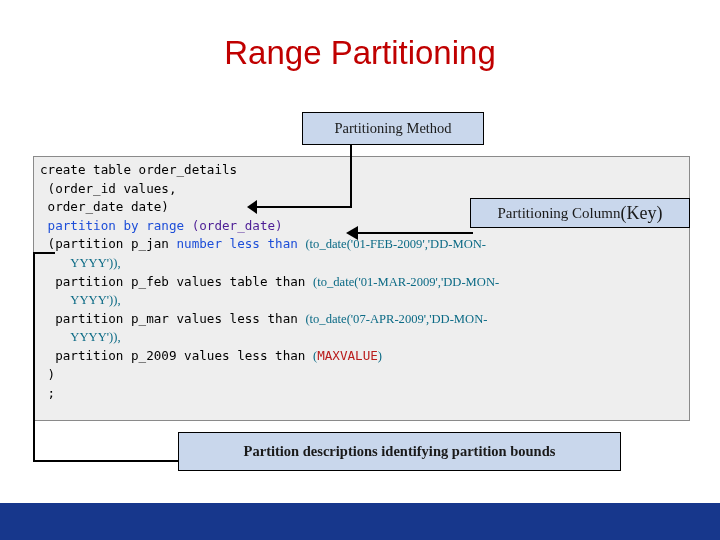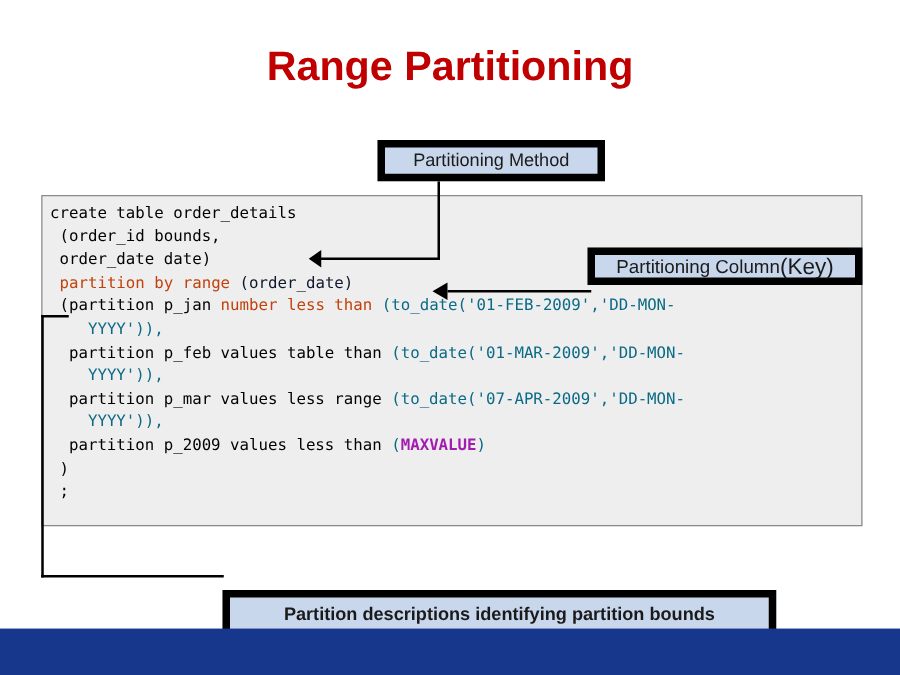--- a/index.html
+++ b/index.html
@@ -24,21 +24,21 @@
   }
 
   
   .title {
     position: absolute;
     left: 0;
     top: 34px;
     width: 720px;
     text-align: center;
     font-size: 33px;
-    font-weight: bold;
+    font-weight: normal;
     color: #c00000;
     letter-spacing: 0px;
     font-family: "Liberation Sans", sans-serif;
   }
 
   
   .code-box {
     position: absolute;
     left: 33px;
     top: 156px;
@@ -51,37 +51,37 @@
   }
 
   .code {
     font-family: "DejaVu Sans Mono", monospace;
     font-size: 12.6px;
     line-height: 18.6px;
     color: #000000;
     white-space: pre;
     letter-spacing: 0px;
   }
-  .code .kw   { color: #c2410c; }
-  .code .str  { color: #0b6a85; }
-  .code .mx   { color: #a21caf; font-weight: bold; }
-  .code .par  { color: #0f172a; }
+  .code .kw   { color: #1d4ed8; }
+  .code .str  { color: #0b6a85; font-family: Liberation Serif, serif; }
+  .code .mx   { color: #b91c1c; }
+  .code .par  { color: #4c1d95; }
 
   
   .callout {
     position: absolute;
     background: #c9d7ec;
-    border: 6px solid #000000;
+    border: 1px solid #000000;
     box-sizing: border-box;
     color: #1a1a1a;
     display: flex;
     align-items: center;
     justify-content: center;
     text-align: center;
-    font-family: Liberation Sans, sans-serif;
+    font-family: Liberation Serif, serif;
   }
 
   #callout-method {
     left: 302px;
     top: 112px;
     width: 182px;
     height: 33px;
     font-size: 14.5px;
   }
 
@@ -95,21 +95,20 @@
   #callout-column .big { font-size: 15px; }
   #callout-column .small { font-size: 18px; }
 
   #callout-bounds {
     left: 178px;
     top: 432px;
     width: 443px;
     height: 39px;
     font-size: 14.5px;
     font-weight: bold;
-    margin-top: 40px;
   }
 
   
   .line {
     position: absolute;
     background: #000000;
   }
 
   
   #lead-method-v {
@@ -193,28 +192,28 @@
 </style>
 </head>
 <body>
 
 <div id="slide">
 
   <div class="title">Range Partitioning</div>
 
   <div class="code-box">
     <div class="code" id="code-content"><span>create table order_details</span>
-<span> (order_id bounds,</span>
+<span> (order_id values,</span>
 <span> order_date date)</span>
 <span> </span><span class="kw">partition by range</span><span> </span><span class="par">(order_date)</span>
 <span> (partition p_jan </span><span class="kw">number less than</span><span> </span><span class="str">(to_date('01-FEB-2009','DD-MON-</span>
 <span>    </span><span class="str">YYYY')),</span>
 <span>  partition p_feb values table than </span><span class="str">(to_date('01-MAR-2009','DD-MON-</span>
 <span>    </span><span class="str">YYYY')),</span>
-<span>  partition p_mar values less range </span><span class="str">(to_date('07-APR-2009','DD-MON-</span>
+<span>  partition p_mar values less than </span><span class="str">(to_date('07-APR-2009','DD-MON-</span>
 <span>    </span><span class="str">YYYY')),</span>
 <span>  partition p_2009 values less than </span><span class="str">(</span><span class="mx">MAXVALUE</span><span class="str">)</span>
 <span> )</span>
 <span> ;</span></div>
   </div>
 
   <div class="line" id="lead-method-v"></div>
   <div class="line" id="lead-method-h"></div>
   <div id="lead-method-arrow"></div>
 

